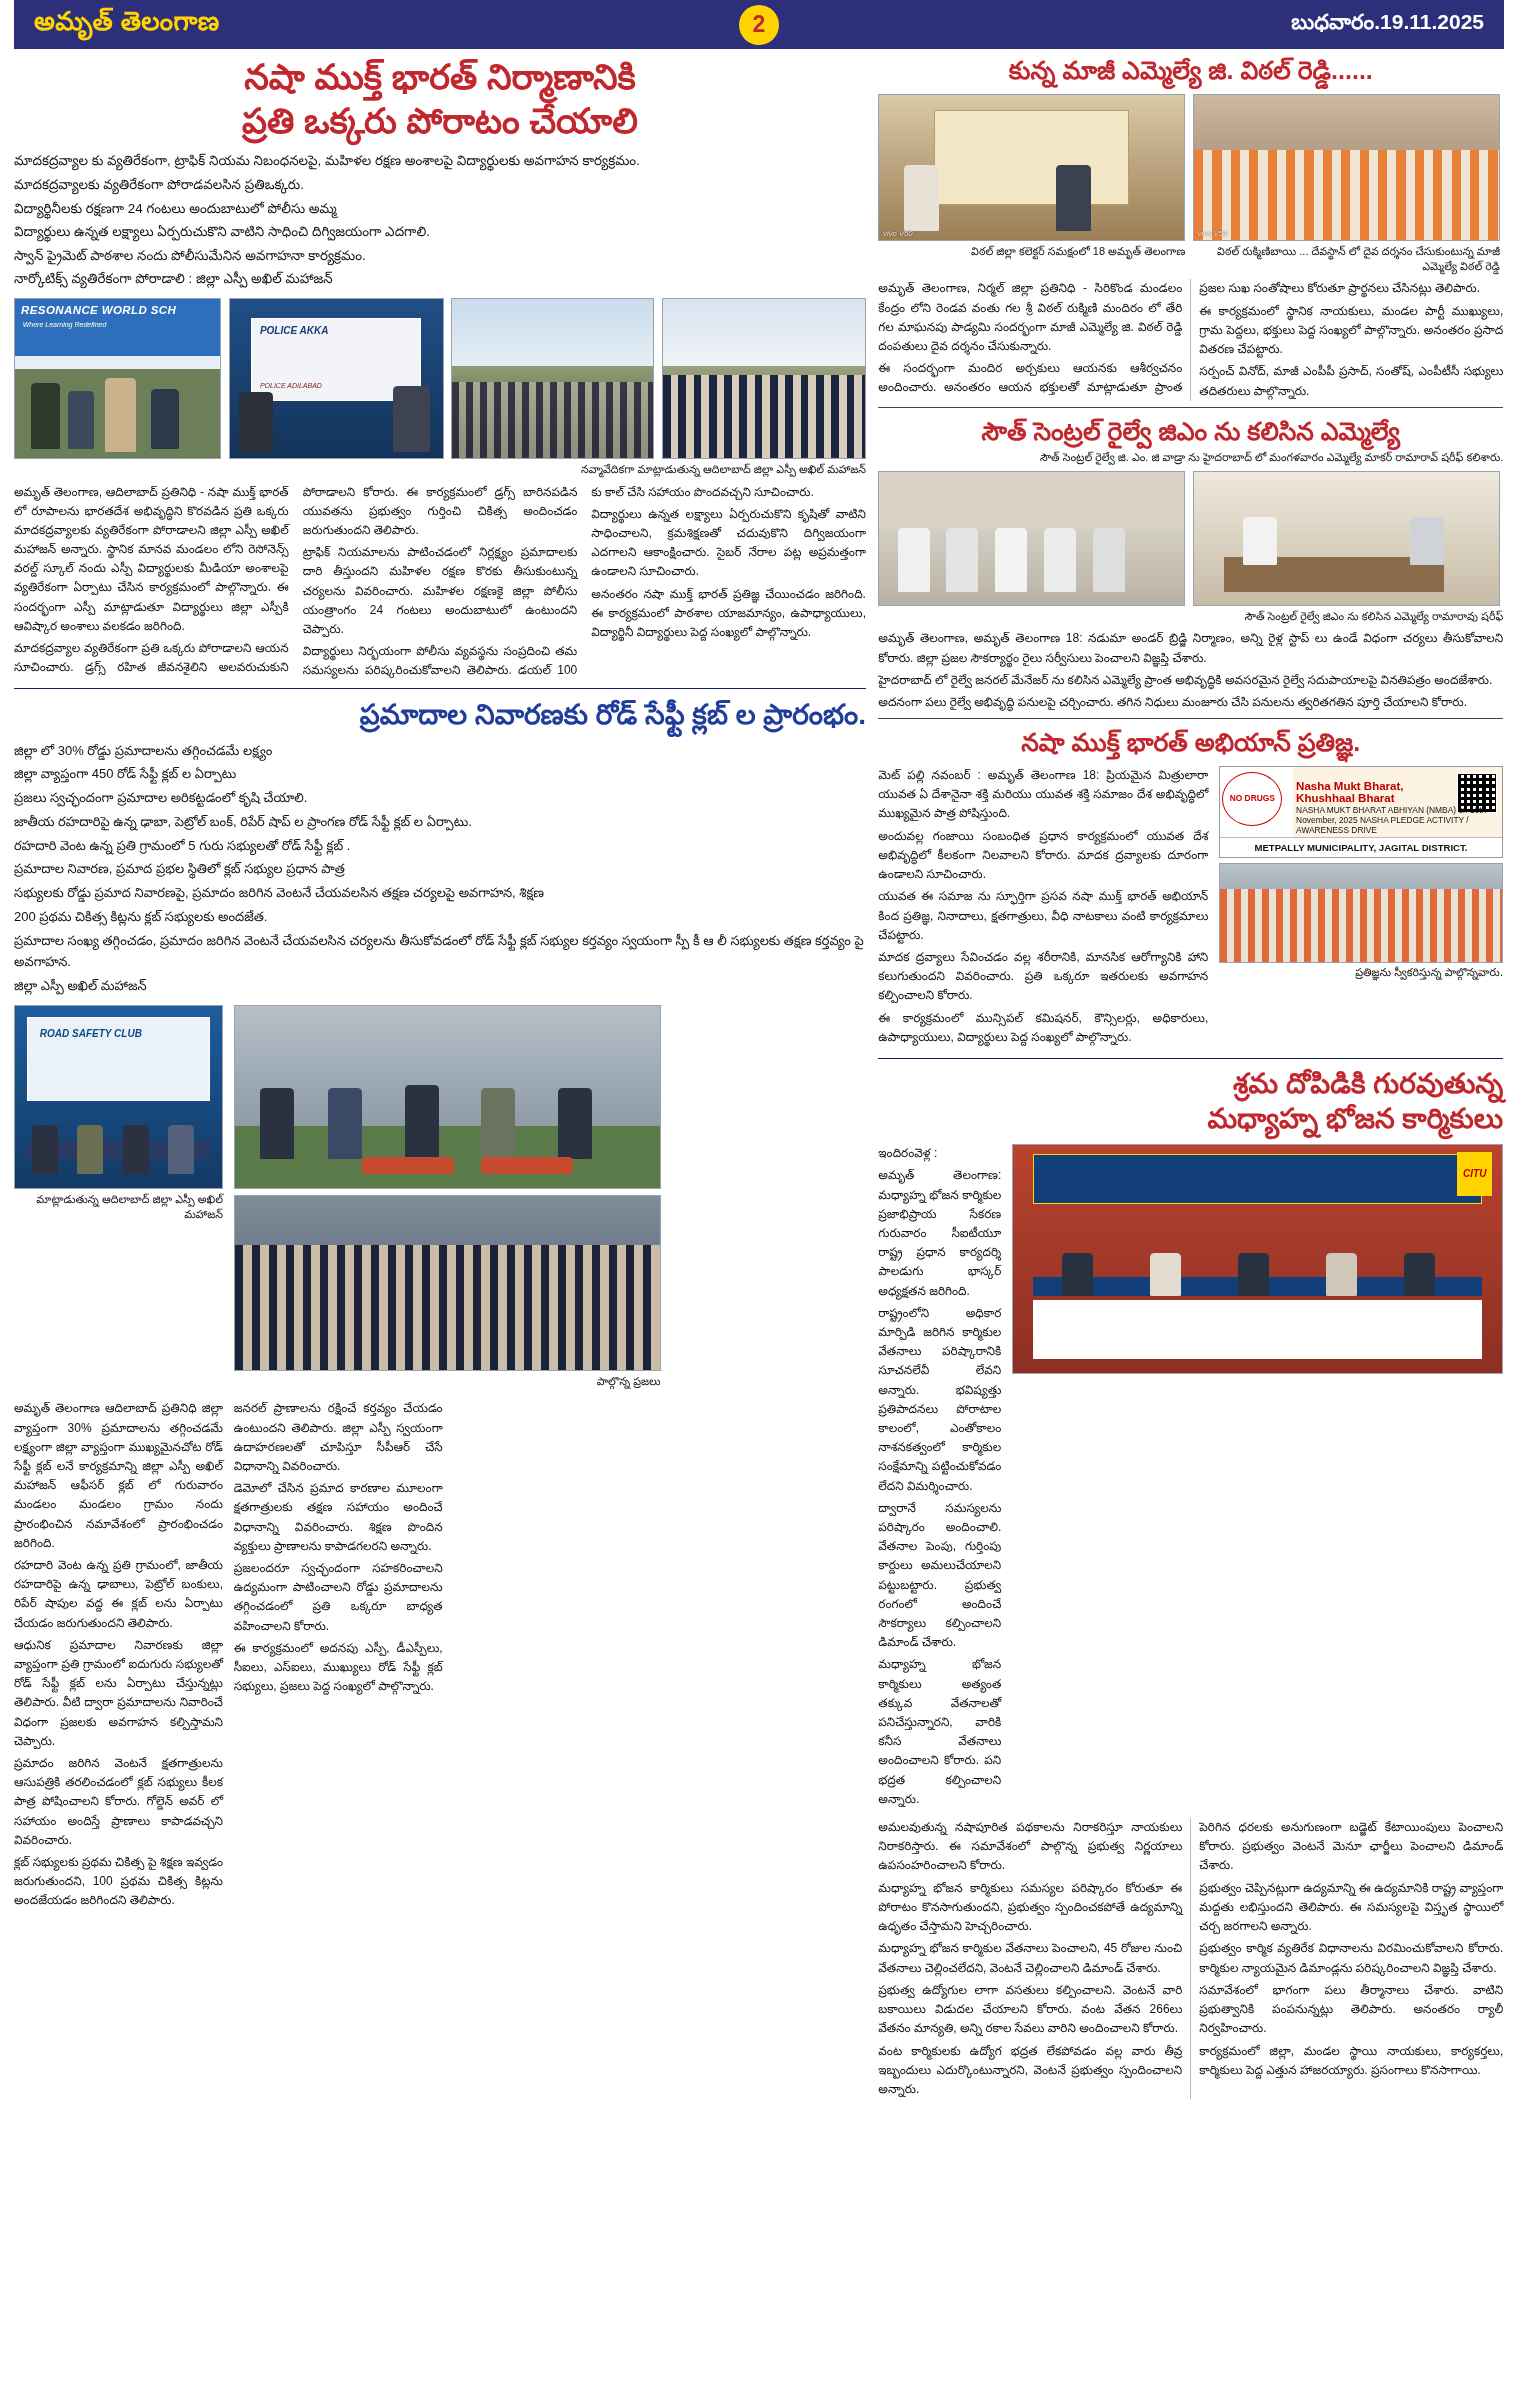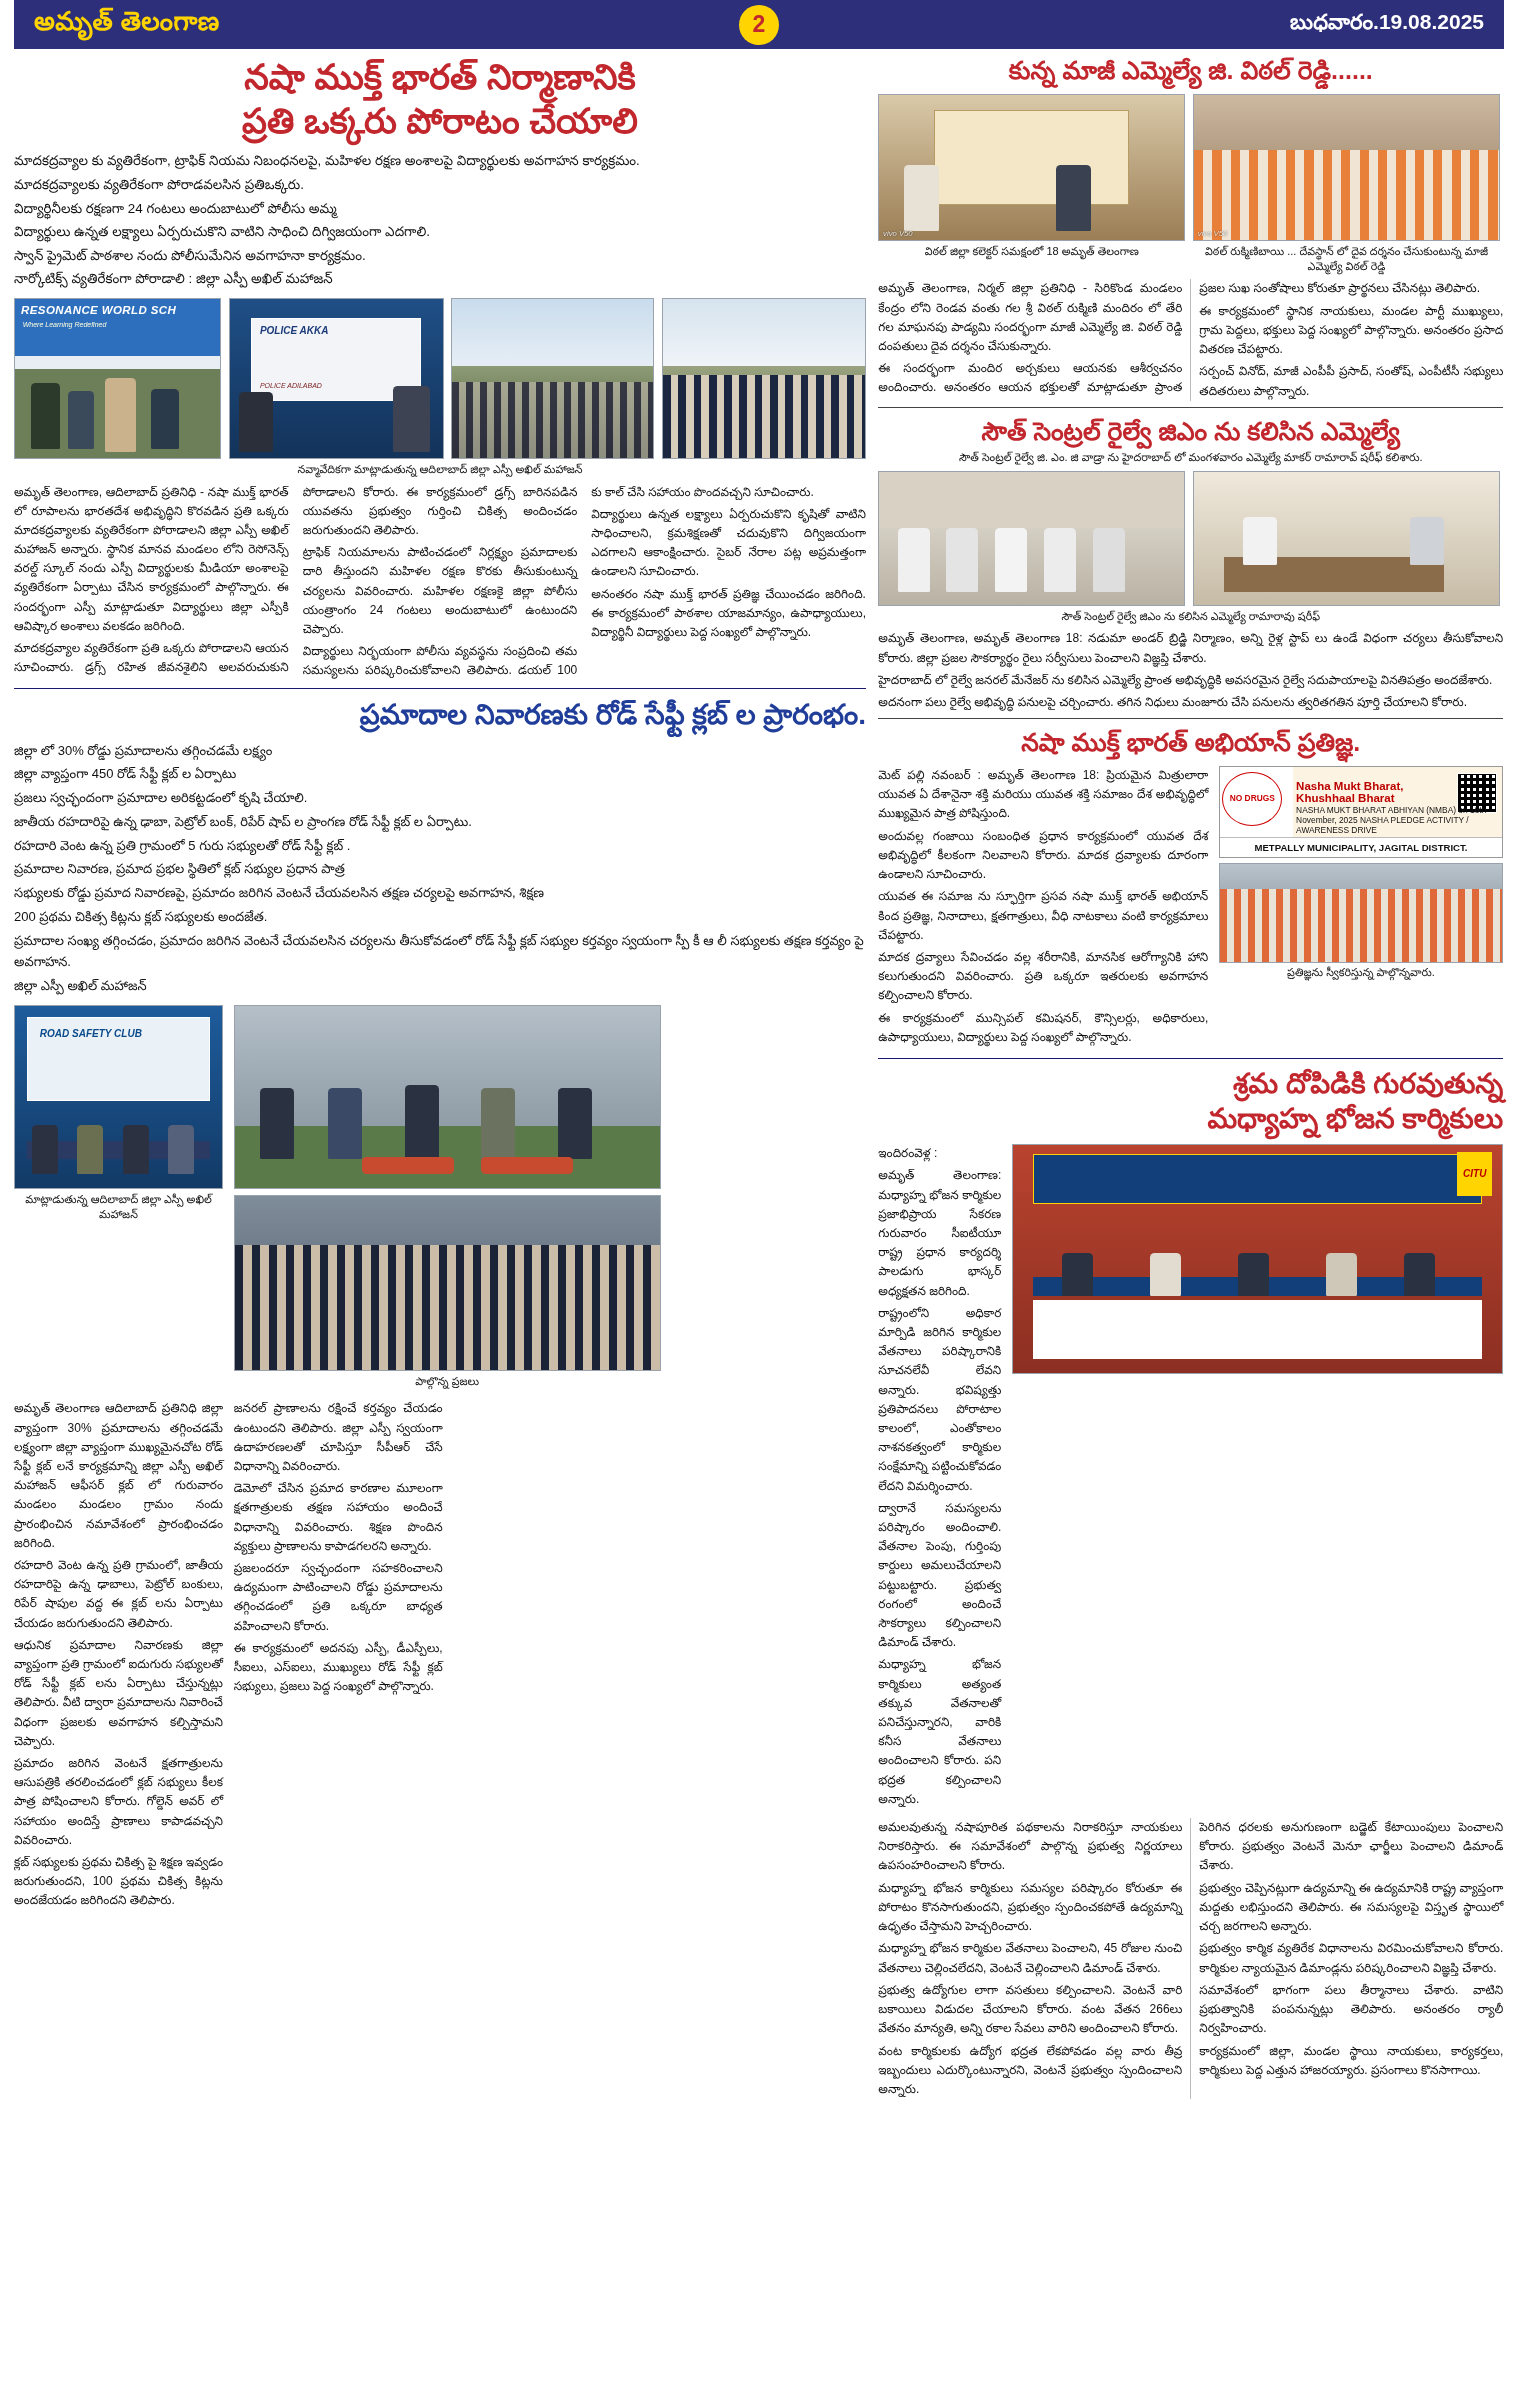--- a/index.html
+++ b/index.html
@@ -77,21 +77,21 @@
 
   .body-text {
     font-size:12px;
     line-height:1.6;
     text-align:justify;
     color:#111;
   }
   .body-text p { margin:0 0 3.1px 0; }
 
   .caption {
-    text-align:center;
+    text-align:right;
     font-size:11px;
     color:#111;
     margin-top:3.8px;
     margin-bottom:4.6px;
   }
 
   
   .photo {
     position:relative;
     overflow:hidden;
@@ -171,21 +171,21 @@
   .footer-space { height:7.7px; }
 </style>
 </head>
 <body>
 
 <div class="page">
 
   <div class="masthead">
     <div class="brand">అమృత్ తెలంగాణ</div>
     <div class="pagebadge">2</div>
-    <div class="date">బుధవారం.19.08.2025</div>
+    <div class="date">బుధవారం.19.11.2025</div>
   </div>
 
   <div class="columns">
 
     <div class="col-left">
 
       <div>
         <div class="headline h1">నషా ముక్త్ భారత్ నిర్మాణానికి</div>
         <div class="headline h1">ప్రతి ఒక్కరు పోరాటం చేయాలి</div>
 

